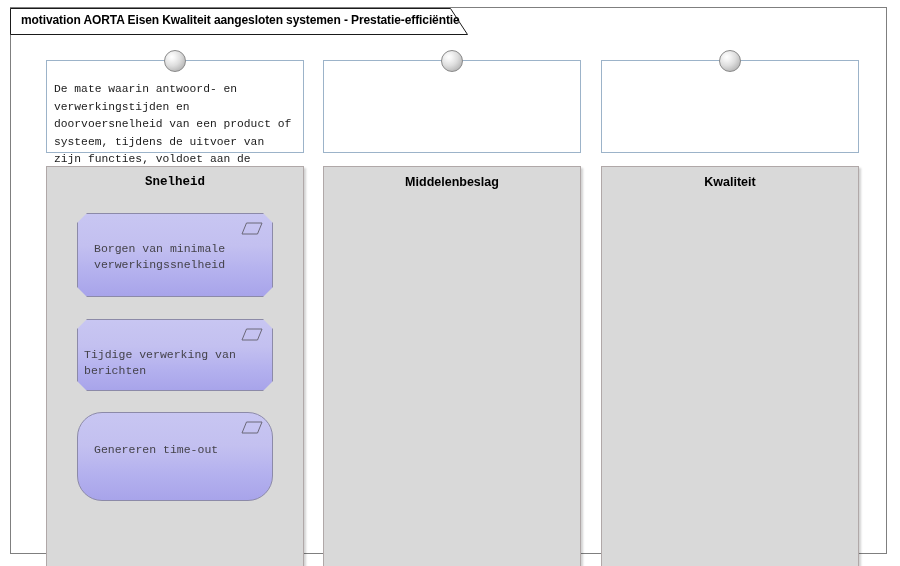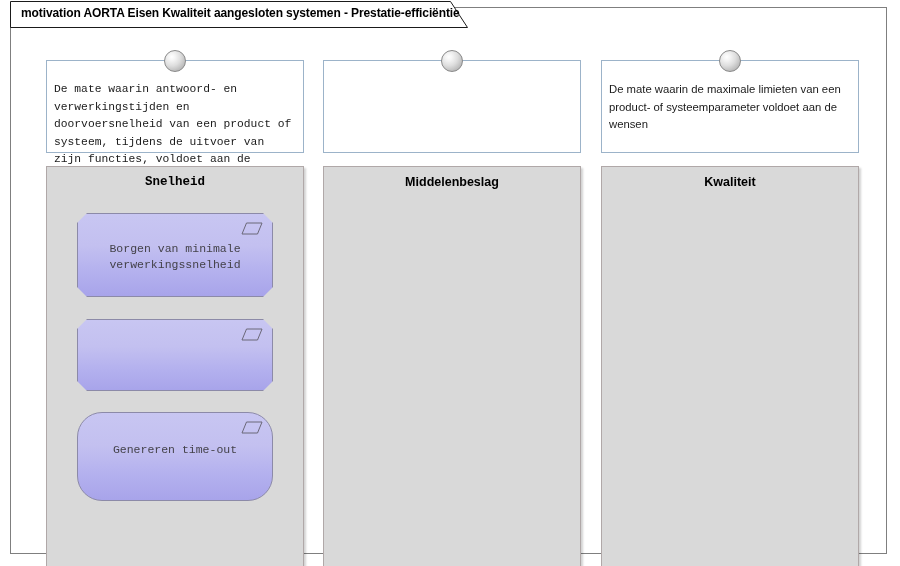--- a/index.html
+++ b/index.html
@@ -24,21 +24,21 @@
     height: 547px;
     border: 1px solid #7f7f7f;
     background: #ffffff;
     box-sizing: border-box;
   }
 
   
   #view-title-tab {
     position: absolute;
     left: 10px;
-    top: 1px;
+    top: 8px;
     width: 460px;
     height: 26px;
     padding-left: 23px;
   }
   #view-title-tab svg {
     position: absolute;
     left: 0;
     top: 0;
     display: block;
   }
@@ -132,21 +132,21 @@
     box-sizing: border-box;
     -webkit-clip-path: polygon(10px 0, calc(100% - 10px) 0, 100% 10px, 100% calc(100% - 10px),
                   calc(100% - 10px) 100%, 10px 100%, 0 calc(100% - 10px), 0 10px);
     clip-path: polygon(10px 0, calc(100% - 10px) 0, 100% 10px, 100% calc(100% - 10px),
                   calc(100% - 10px) 100%, 10px 100%, 0 calc(100% - 10px), 0 10px);
   }
   .requirement-label {
     position: absolute;
     left: 16px;
     right: 16px;
-    text-align: center;
+    text-align: left;
     font-size: 11.5px;
     line-height: 16px;
     color: #44424a;
   }
   .req-icon {
     position: absolute;
     right: 9px;
     top: 8px;
     width: 22px;
     height: 13px;
@@ -178,20 +178,21 @@
       <svg class="req-icon" viewBox="0 0 22 13">
         <path d="M5.5,1 L21,1 L16.5,12 L1,12 Z" fill="none" stroke="#6b6878" stroke-width="1"></path>
       </svg>
       <div class="requirement-label" style="top:27px;">Borgen van minimale verwerkingssnelheid</div>
     </div>
 
     <div class="requirement" style="top:152px; height:72px;">
       <svg class="req-icon" viewBox="0 0 22 13">
         <path d="M5.5,1 L21,1 L16.5,12 L1,12 Z" fill="none" stroke="#6b6878" stroke-width="1"></path>
       </svg>
+      <div class="requirement-label" style="top:27px; left:6px; right:6px;">Tijdige verwerking van berichten</div>
     </div>
 
     <div class="requirement" style="top:245px; height:89px;border-radius:25px;">
       <svg class="req-icon" viewBox="0 0 22 13">
         <path d="M5.5,1 L21,1 L16.5,12 L1,12 Z" fill="none" stroke="#6b6878" stroke-width="1"></path>
       </svg>
       <div class="requirement-label" style="top:29px;">Genereren time-out</div>
     </div>
   </div>
 </div>
@@ -204,19 +205,18 @@
 
   <div class="group-box">
     <div class="group-title">Middelenbeslag</div>
   </div>
 </div>
 
 <div class="column" id="col-2">
 
   <div class="note">
     <div class="note-ball"></div>
-    <div class="note-text">De mate waarin de maximale limieten van een product- of systeemparameter voldoet aan de wensen</div>
   </div>
 
   <div class="group-box">
     <div class="group-title">Kwaliteit</div>
   </div>
 </div>
 
 </body></html>

